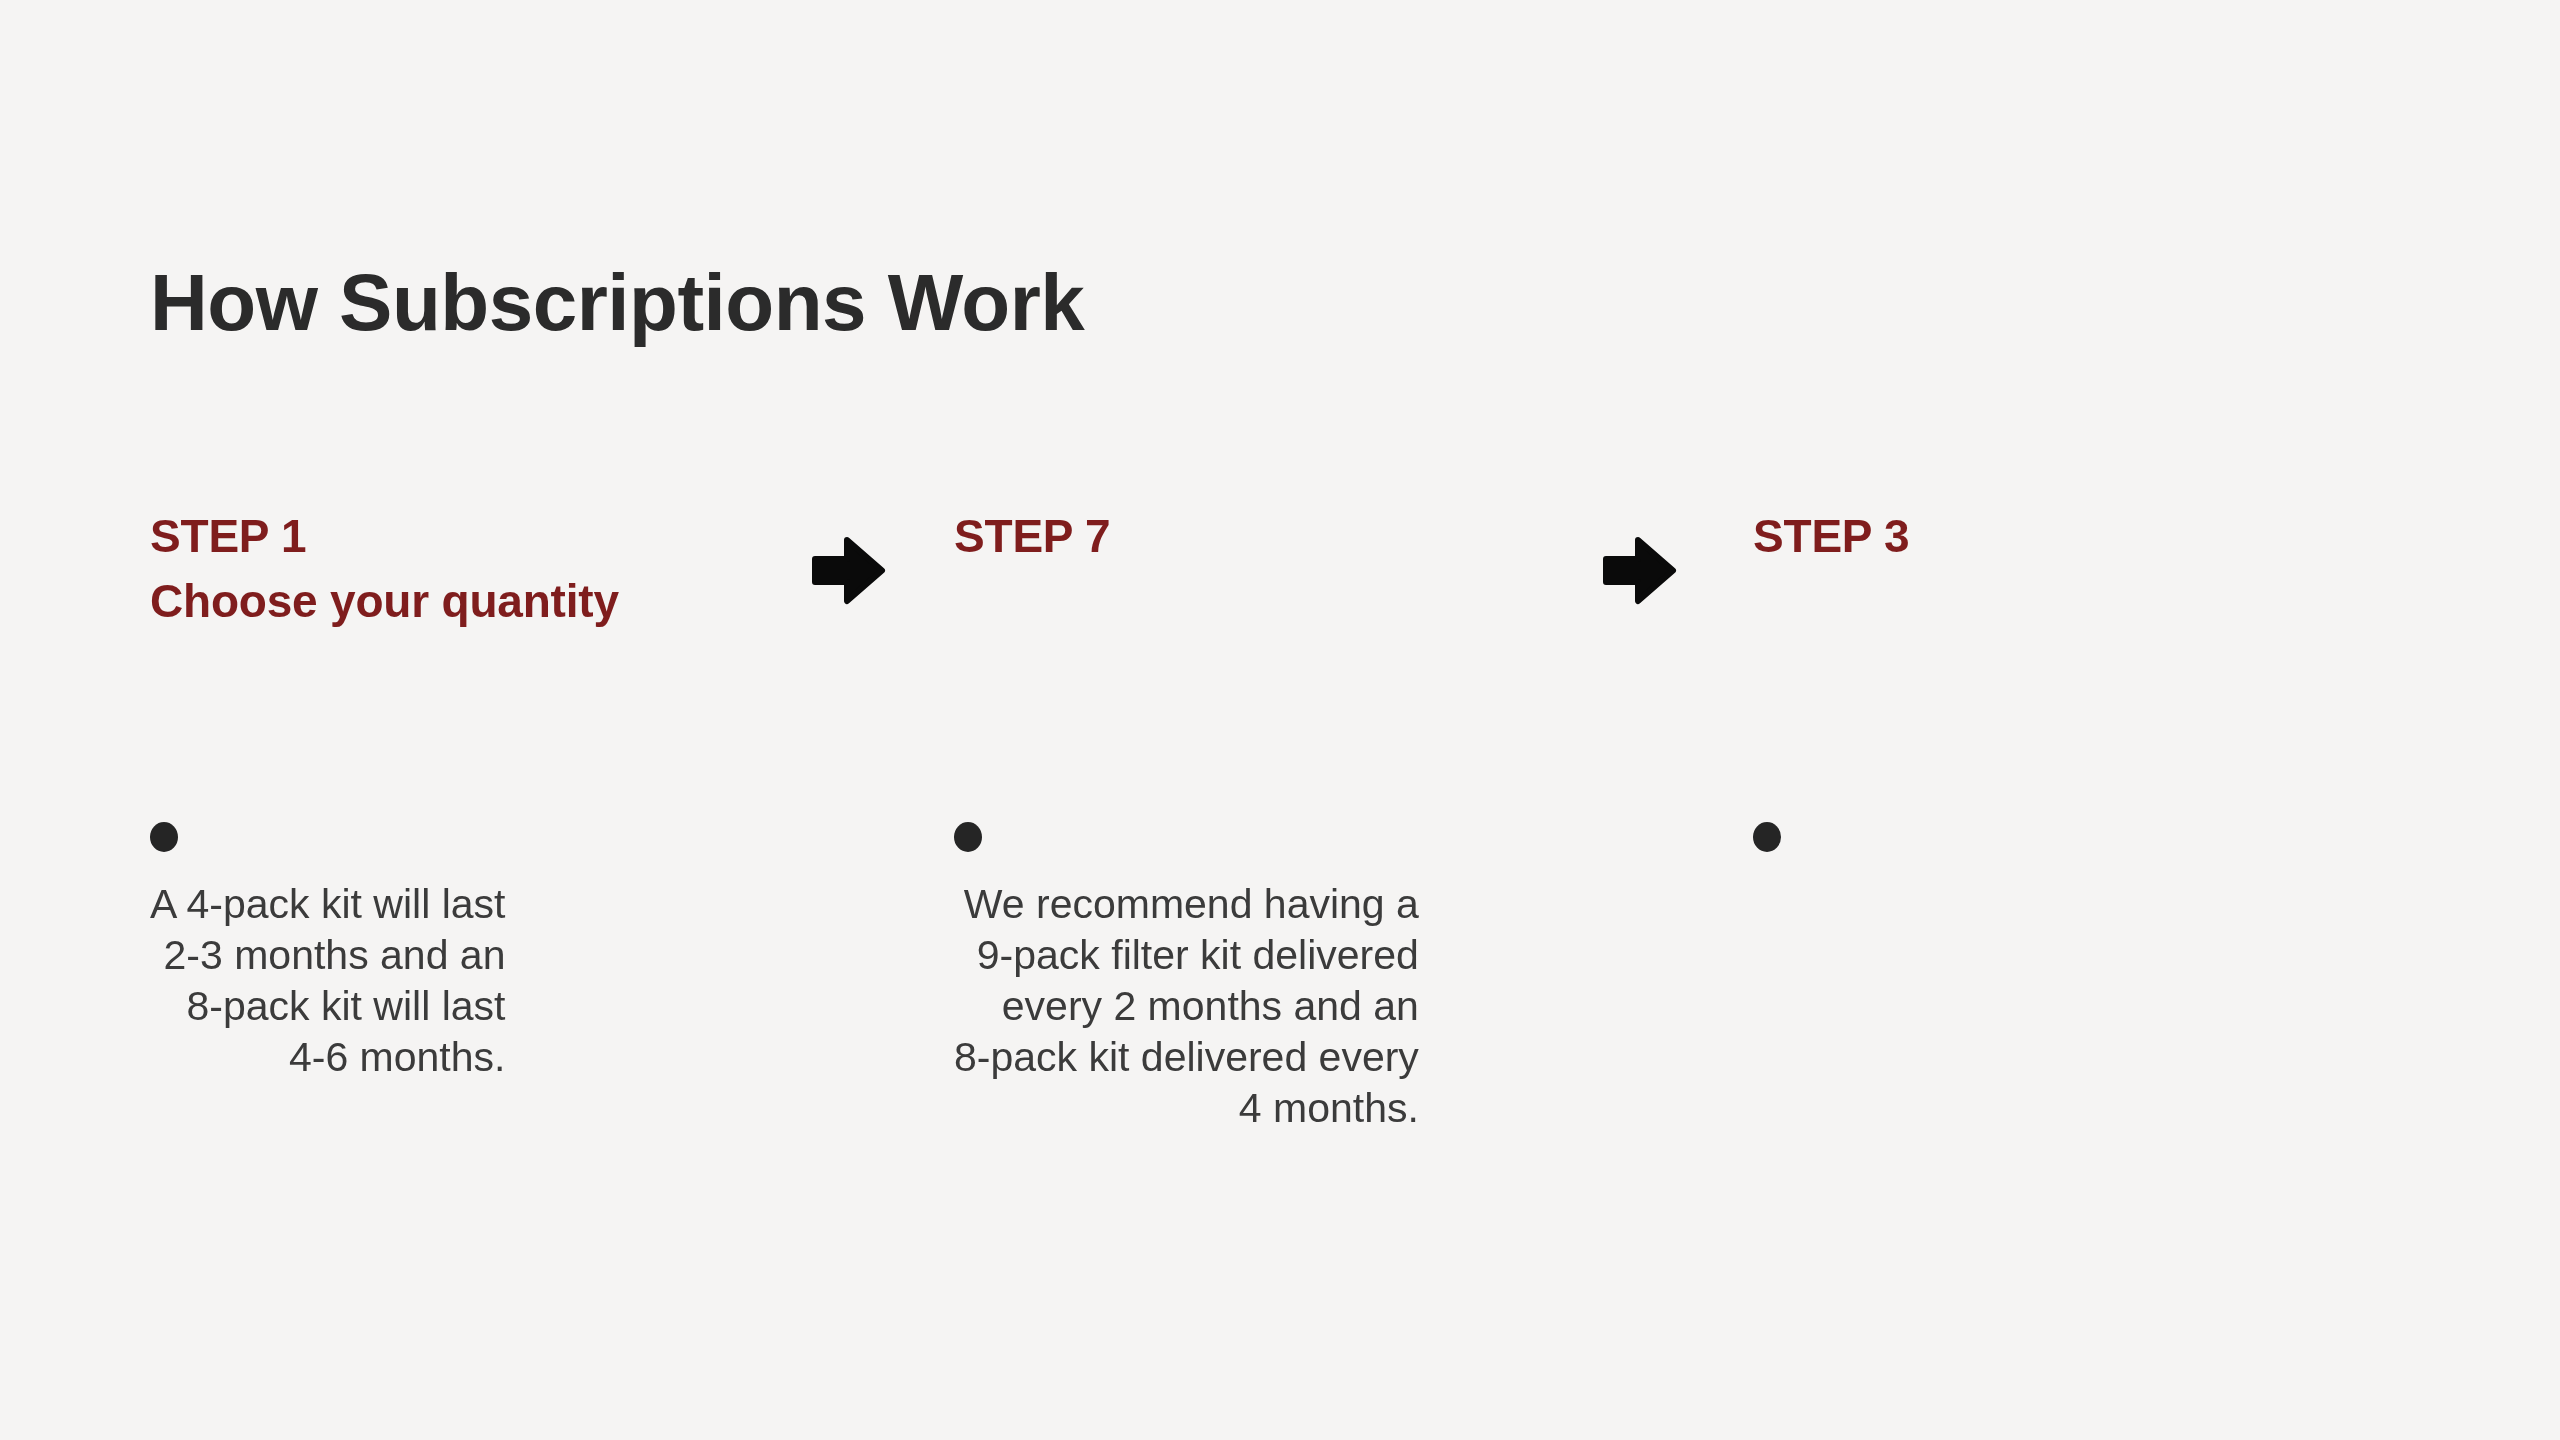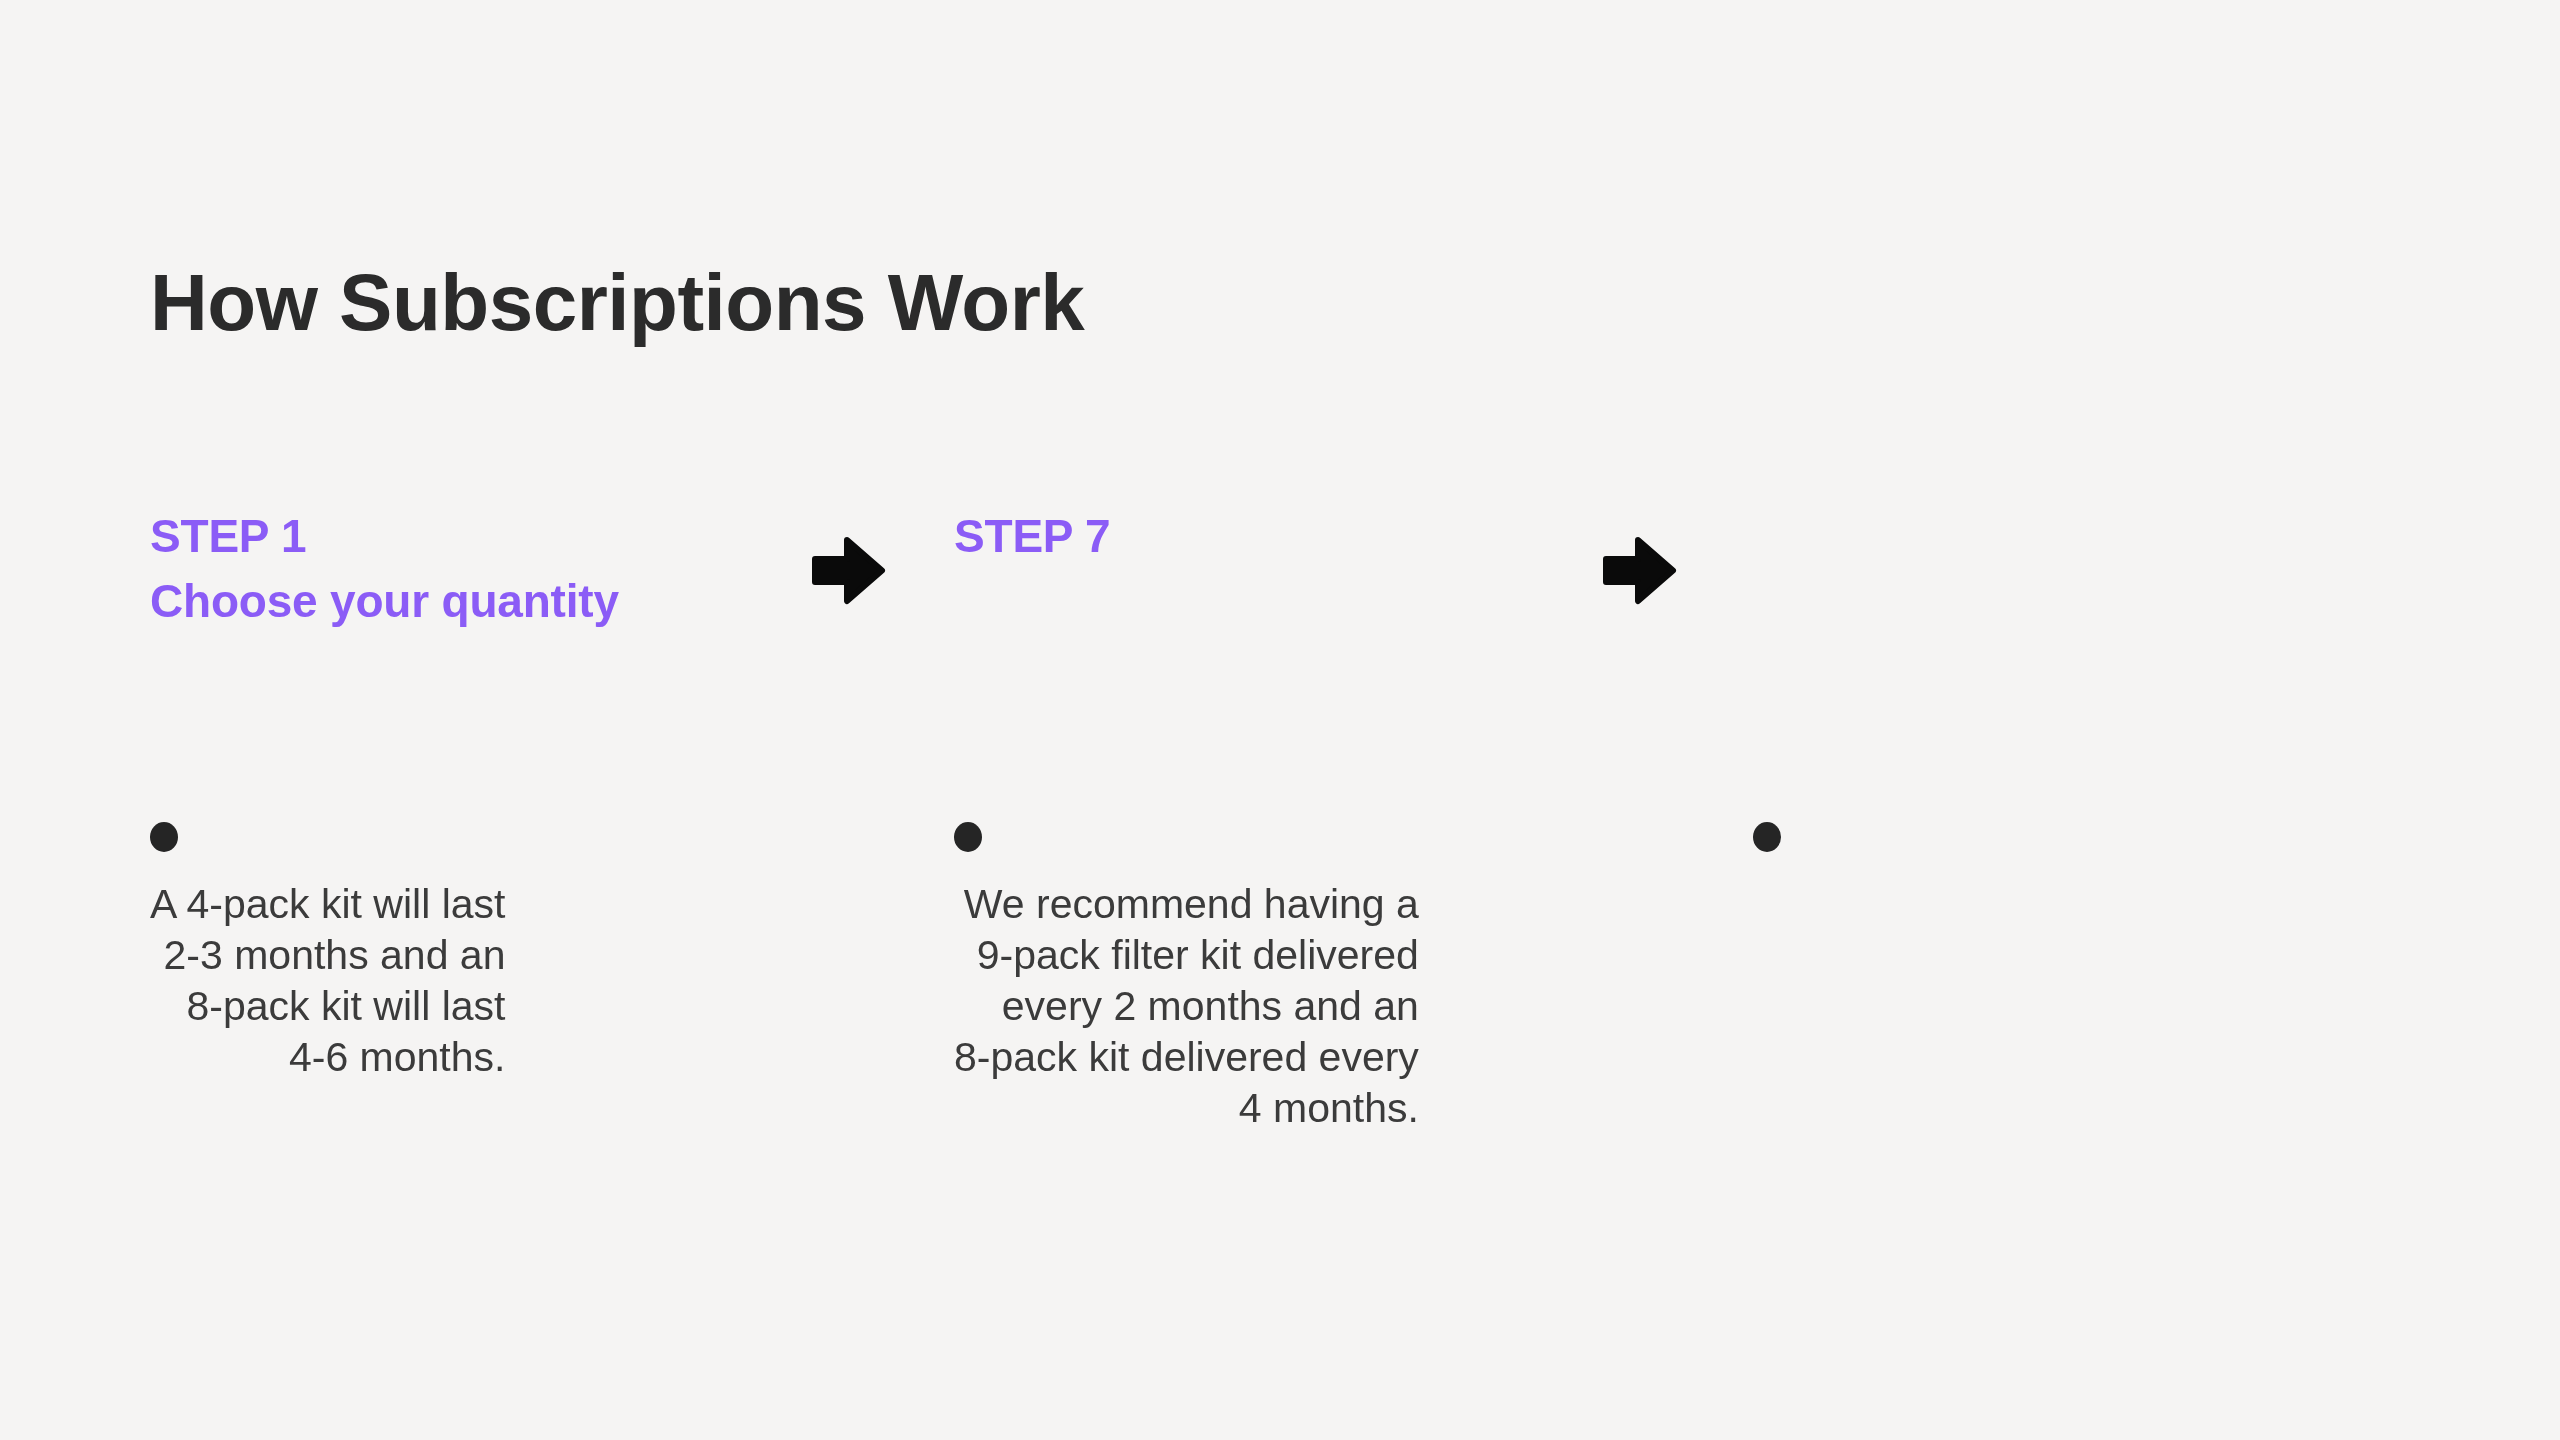--- a/index.html
+++ b/index.html
@@ -35,21 +35,21 @@
     top: 504px;
   }
   .step-1 { left: 150px;  width: 640px; }
   .step-2 { left: 954px;  width: 640px; }
   .step-3 { left: 1753px; width: 700px; }
   .step-heading {
     margin: 0;
     font-size: 46px;
     line-height: 65px;
     font-weight: 700;
-    color: #8b5cf6;
+    color: #7f1d1d;
     letter-spacing: -0.2px;
   }
   .step-label,
   .step-title {
     display: block;
     white-space: pre-wrap;
   }
   .step-detail {
     position: absolute;
     left: 0;
@@ -118,19 +118,20 @@
 4 months.</p>
     </div>
   </section>
 
   <svg class="arrow arrow-2" viewBox="0 0 74 73" aria-hidden="true">
     <path d="M3 25 H35 V6 L70 36.5 L35 67 V48 H3 Z" stroke-width="6" stroke-linejoin="round" stroke-linecap="round" fill="#0a0a0a" stroke="#0a0a0a"></path>
   </svg>
 
   <section class="step step-3">
     <h2 class="step-heading">
+      <span class="step-label">STEP 3</span>
     </h2>
     <div class="step-detail">
       <span class="bullet"></span>
     </div>
   </section>
 
 </div>
 
 </body></html>

